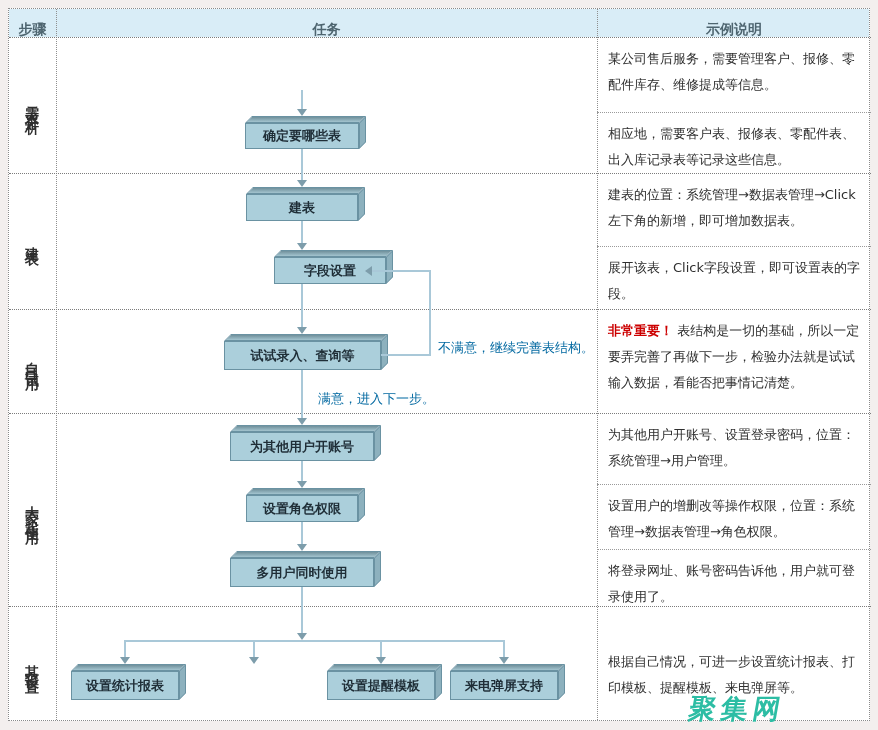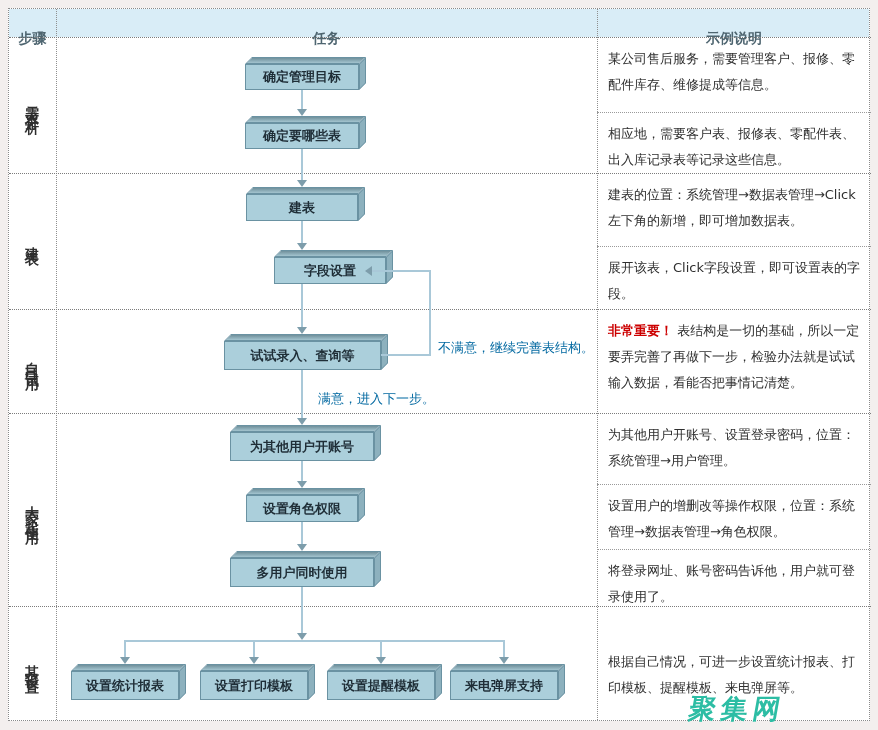--- a/index.html
+++ b/index.html
@@ -10,21 +10,21 @@
     font-family:"DejaVu Sans","Liberation Sans",sans-serif;
     position:relative; overflow:hidden;
   }
   .table {
     position:absolute; left:8px; top:8px; width:862px; height:713px;
     background:#ffffff; border:1px dotted #8a8a8a;
   }
   
   .hdr { position:absolute; left:0; top:0; width:100%; height:28px;
          background:#d9edf7; }
-  .hdr-cell { position:absolute; top:16px; height:28px; display:flex;
+  .hdr-cell { position:absolute; top:7px; height:28px; display:flex;
               align-items:center; justify-content:center;
               font-size:14px; font-weight:bold; color:#4e6570; }
   
   .vdiv { position:absolute; top:0; bottom:0; width:0; border-left:1px dotted #8f8f8f; }
   .hdiv { position:absolute; height:0; border-top:1px dotted #7c7c7c; }
   .subdiv { position:absolute; height:0; border-top:1px dotted #9a9a9a; }
   
   .step-cell { position:absolute; left:0; width:47px; display:flex;
                align-items:center; justify-content:center; }
   .step-label { writing-mode:vertical-lr; text-orientation:upright;
@@ -96,25 +96,20 @@
   <div class="step-cell" style="top:300px;height:104px;">
     <span class="step-label">自己试用</span>
   </div>
   <div class="step-cell" style="top:404px;height:193px;">
     <span class="step-label">大家一起使用</span>
   </div>
   <div class="step-cell" style="top:597px;height:116px;">
     <span class="step-label">其它设置</span>
   </div>
 
-  <div class="node" style="left:236px;top:48px;width:114px;height:33px;">
-    <div class="ntop"></div>
-    <div class="nside"></div>
-    <div class="nface">确定管理目标</div>
-  </div>
   <div class="node" style="left:236px;top:107px;width:114px;height:33px;">
     <div class="ntop"></div>
     <div class="nside"></div>
     <div class="nface">确定要哪些表</div>
   </div>
   <div class="node" style="left:237px;top:178px;width:112px;height:34px;">
     <div class="ntop"></div>
     <div class="nside"></div>
     <div class="nface">建表</div>
   </div>
@@ -140,25 +135,20 @@
   </div>
   <div class="node" style="left:221px;top:542px;width:144px;height:36px;">
     <div class="ntop"></div>
     <div class="nside"></div>
     <div class="nface">多用户同时使用</div>
   </div>
   <div class="node" style="left:62px;top:655px;width:108px;height:36px;">
     <div class="ntop"></div>
     <div class="nside"></div>
     <div class="nface">设置统计报表</div>
-  </div>
-  <div class="node" style="left:191px;top:655px;width:108px;height:36px;">
-    <div class="ntop"></div>
-    <div class="nside"></div>
-    <div class="nface">设置打印模板</div>
   </div>
   <div class="node" style="left:318px;top:655px;width:108px;height:36px;">
     <div class="ntop"></div>
     <div class="nside"></div>
     <div class="nface">设置提醒模板</div>
   </div>
   <div class="node" style="left:441px;top:655px;width:108px;height:36px;border-radius:15px;">
     <div class="ntop"></div>
     <div class="nside"></div>
     <div class="nface">来电弹屏支持</div>

